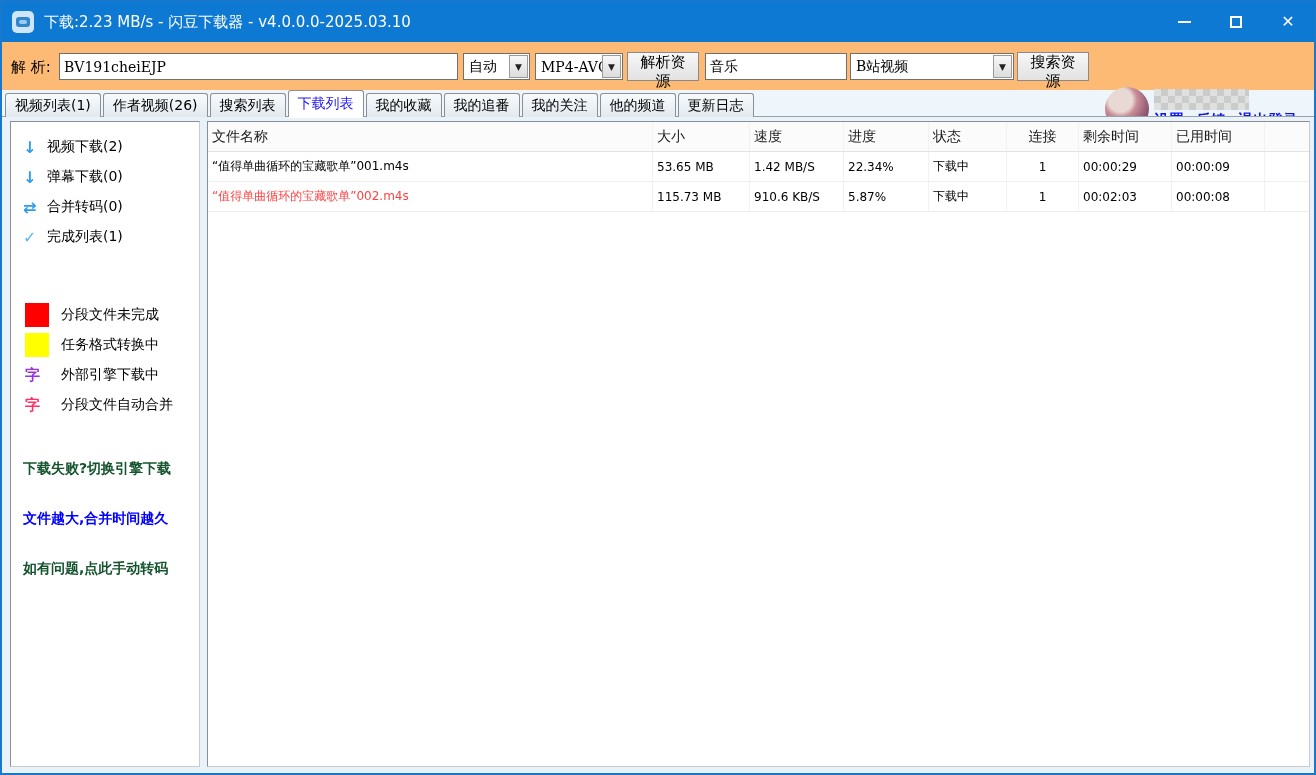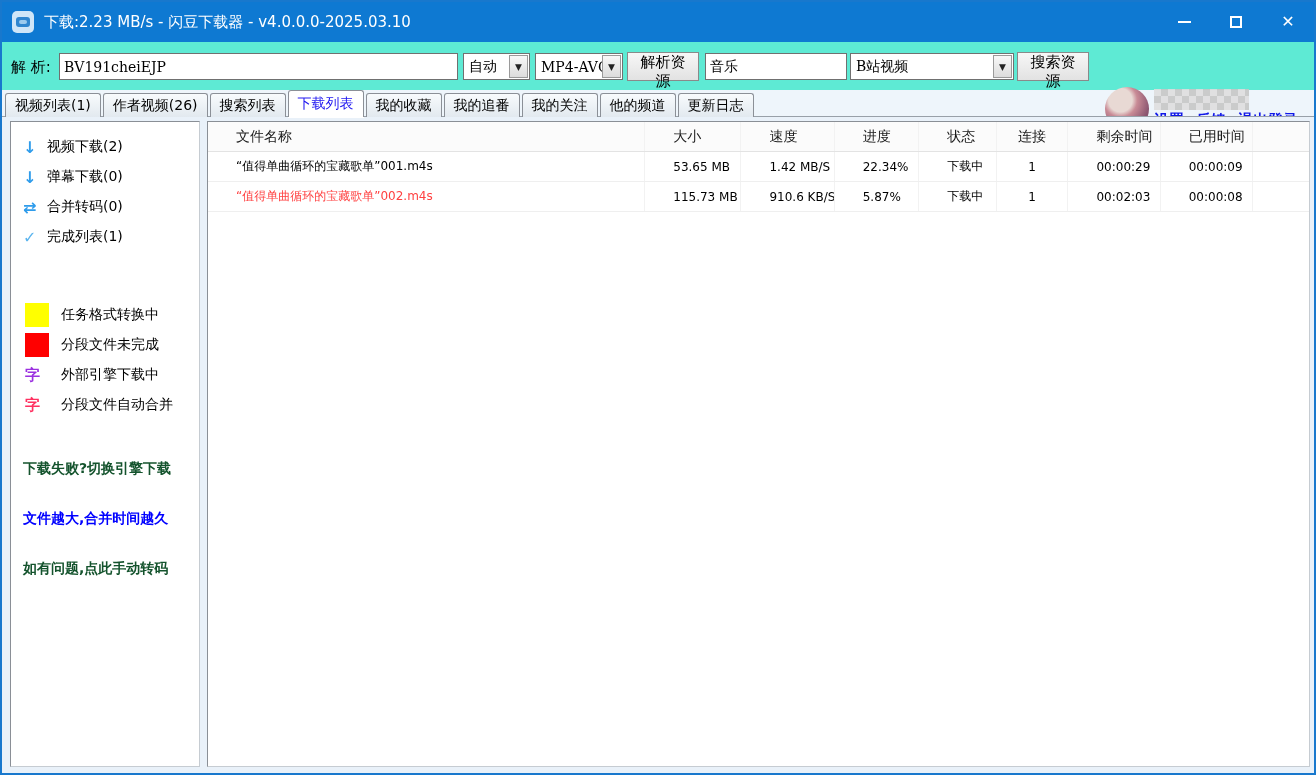--- a/index.html
+++ b/index.html
@@ -12,21 +12,21 @@
   .app-icon .glyph { position:absolute; left:4px; top:6px; width:14px; height:10px; background:#2f86cf; border-radius:3px; }
   .app-icon .glyph:after { content:""; position:absolute; left:3px; top:3px; width:8px; height:4px; border-radius:2px; background:#9ccbee; }
   .title-text { margin-left:10px; font-size:15px; }
   .win-controls { margin-left:auto; display:flex; height:40px; }
   .win-btn { width:52px; height:40px; display:flex; align-items:center; justify-content:center; cursor:default; }
   .glyph-min { width:13px; height:2px; background:#fff; }
   .glyph-max { width:12px; height:12px; border:2px solid #fff; }
   .glyph-close { color:#fff; font-size:16px; line-height:1; }
 
   
-  .toolbar { position:absolute; left:0; top:40px; width:1312px; height:48px; background:#5eead4; }
+  .toolbar { position:absolute; left:0; top:40px; width:1312px; height:48px; background:#fdba74; }
   .lbl-parse { position:absolute; left:9px; top:57px; font-size:15px; color:#000; top:16px; }
   .txt-classic { position:absolute; height:27px; border:1px solid #707070; background:#fff; font-family:"DejaVu Serif","Liberation Serif",serif; font-size:14px; padding:0 4px; color:#000; }
   #parse-input { left:57px; top:11px; width:399px; }
   #music-input { left:703px; top:11px; width:142px; }
   .combo { position:absolute; height:27px; border:1px solid #707070; background:#fff; display:flex; align-items:center; }
   .combo .val { flex:1; font-size:14px; padding:0 5px; white-space:nowrap; overflow:hidden; font-family:"DejaVu Serif","Liberation Serif",serif; }
   .combo .dd { width:19px; height:23px; margin-right:1px; background:linear-gradient(#f8f8f8,#dcdcdc); border:1px solid #9a9a9a; display:flex; align-items:center; justify-content:center; font-size:9px; color:#222; flex:none; }
   #quality-combo { left:461px; top:11px; width:67px; }
   #format-combo  { left:533px; top:11px; width:88px; }
   #site-combo    { left:848px; top:11px; width:164px; }
@@ -63,21 +63,21 @@
   .sw-box { width:24px; height:24px; margin-right:12px; flex:none; }
   .sw-char { width:24px; margin-right:12px; font-size:15px; font-weight:bold; flex:none; text-align:left; }
   .side-msg { position:absolute; left:12px; font-size:14px; font-weight:bold; white-space:nowrap; }
   #msg-0 { top:338px; color:#14532d; }
   #msg-1 { top:388px; color:#0000ff; }
   #msg-2 { top:438px; color:#14532d; }
 
   
   .thead { display:flex; height:30px; align-items:center; background:#fbfbfb; border-bottom:1px solid #e3e3e3; font-size:14px; color:#1a1a1a; }
   .trow { display:flex; height:30px; align-items:center; border-bottom:1px solid #efefef; font-size:12px; color:#000; }
-  .cell { padding:0 28px; white-space:nowrap; overflow:hidden; border-right:1px solid #f2f2f2; height:100%; display:flex; align-items:center; }
+  .cell { padding:0 4px; white-space:nowrap; overflow:hidden; border-right:1px solid #f2f2f2; height:100%; display:flex; align-items:center; }
   .c-name { width:445px; }
   .c-size { width:97px; }
   .c-speed { width:94px; }
   .c-prog { width:85px; }
   .c-status { width:78px; }
   .c-conn { width:72px; justify-content:center; }
   .c-rem { width:93px; }
   .c-ela { width:93px; }
   .c-fill { flex:1; border-right:none; }
   .name-red { color:#ff4040; }
@@ -176,26 +176,26 @@
           <span>合并转码(0)</span>
         </div>
         <div class="side-item">
           <span class="ic" style="color:#5ab4ee">✓</span>
           <span>完成列表(1)</span>
         </div>
       </div>
 
       <div class="legend">
         <div class="legend-row">
+          <span class="sw-box" style="background:#ff0000"></span>
+          <span>分段文件未完成</span>
+        </div>
+        <div class="legend-row">
           <span class="sw-box" style="background:#ffff00"></span>
           <span>任务格式转换中</span>
-        </div>
-        <div class="legend-row">
-          <span class="sw-box" style="background:#ff0000"></span>
-          <span>分段文件未完成</span>
         </div>
         <div class="legend-row">
           <span class="sw-char" style="color:#9b30e0">字</span>
           <span>外部引擎下载中</span>
         </div>
         <div class="legend-row">
           <span class="sw-char" style="color:#ff3060">字</span>
           <span>分段文件自动合并</span>
         </div>
       </div>

